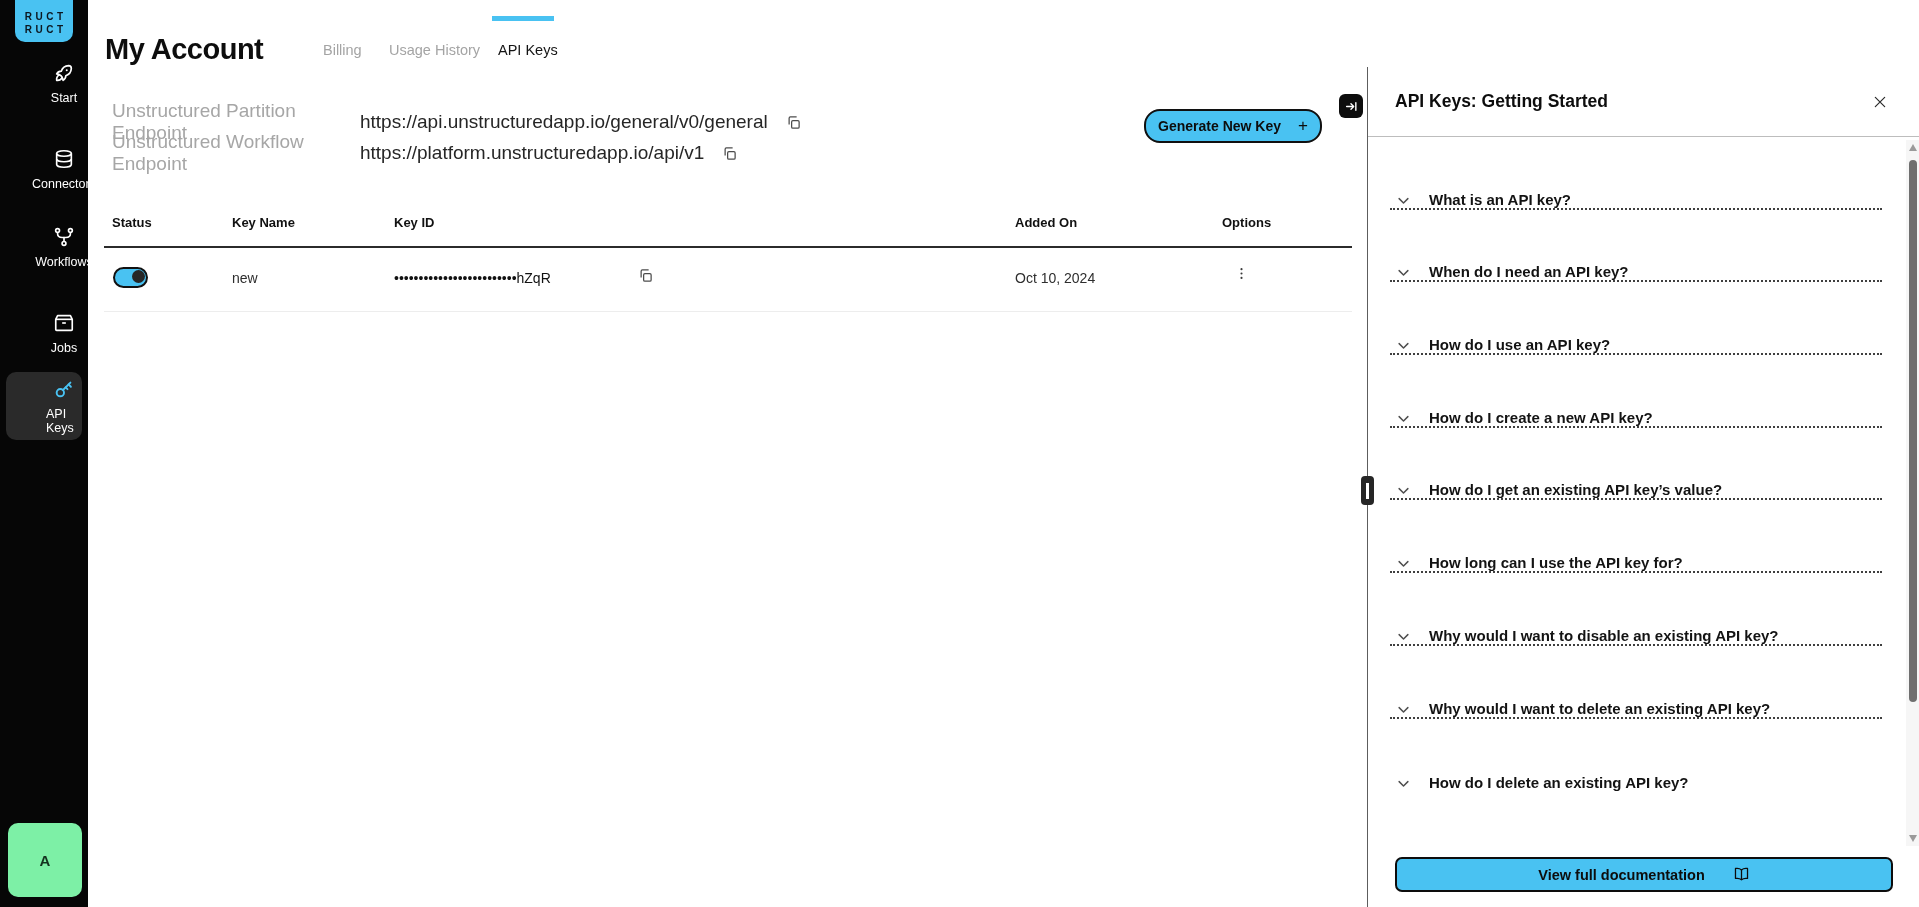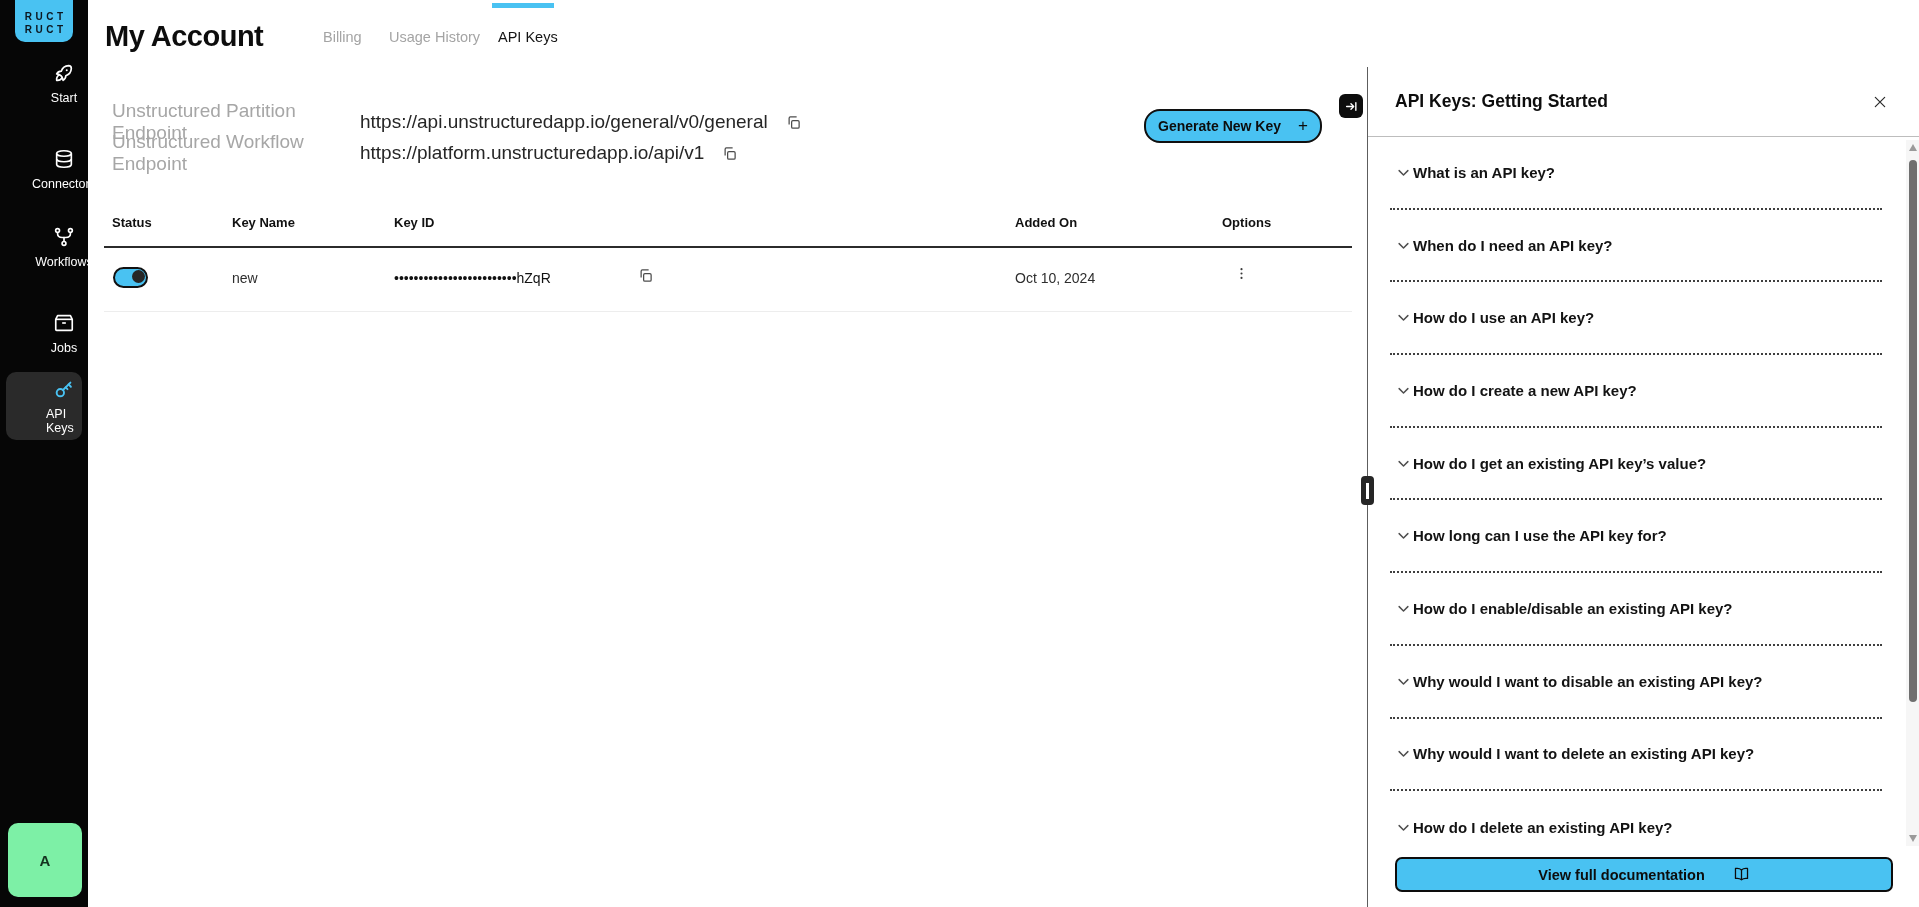--- a/index.html
+++ b/index.html
@@ -20,21 +20,21 @@
               align-items:center; gap:7px; color:#fff; font-size:12.5px; cursor:pointer;padding-left:40px; }
   .nav-item.active { left:6px; width:76px; height:68px; justify-content:center;
                      background:var(--active-item-bg,#2a2a2a); border-radius:10px; }
   .nav-icon { display:flex; }
   .avatar { position:absolute; left:8px; bottom:10px; width:74px; height:74px;
             border-radius:10px; background:var(--avatar-bg,#7df0a6);
             display:flex; align-items:center; justify-content:center;
             font-size:15px; font-weight:800; color:#14331f; cursor:pointer; }
 
   
-  .header { position:absolute; left:88px; top:3px; width:1831px; height:67px;
+  .header { position:absolute; left:88px; top:16px; width:1831px; height:67px;
             background:#fff; border-bottom:1px solid #bdbdbd; }
   .page-title { position:absolute; left:17px; top:0; height:67px; display:flex;
                 align-items:center; font-size:29px; font-weight:800; letter-spacing:-0.5px;
                 color:#0d0d0d; }
   .tab { position:absolute; top:0; height:67px; display:flex; align-items:center;
          font-size:14.5px; color:#a4a4a4; cursor:pointer; }
   .tab.active { color:#141414; font-weight:500; }
   .tab-indicator { position:absolute; left:404px; top:0; width:62px; height:5px;
                    background:var(--accent,#49c2f2); }
 
@@ -74,22 +74,22 @@
                     border-left:1.5px solid #5d5d5d; z-index:3; }
   .resize-handle { position:absolute; left:1361px; top:476px; width:13px; height:29px;
                    background:#262626; border-radius:4px; z-index:5; display:flex;
                    align-items:center; justify-content:center; cursor:ew-resize; }
   .resize-line { width:3px; height:16px; background:#fff; }
   .panel-header { position:absolute; left:0; top:67px; width:551px; height:70px;
                   border-bottom:1px solid #bdbdbd; display:flex; align-items:center; }
   .panel-title { margin-left:27px; font-size:17.5px; font-weight:800; color:#0d0d0d; }
   .panel-close { position:absolute; right:31px; top:27px; cursor:pointer; display:flex; }
   .faq-list { position:absolute; left:0; top:137px; width:538px; }
-  .faq-item { margin:0 24px 0 22px; height:72.7px; display:flex; align-items:center;
-              gap:2px; padding-left:6px; border-bottom:2px dotted #3f3f3f; cursor:pointer; }
+  .faq-item { margin:0 24px 0 22px; height:72.7px; display:flex; align-items:flex-end;
+              gap:18px; padding-left:6px; border-bottom:2px dotted #3f3f3f; cursor:pointer; }
   .faq-item:last-child { border-bottom:none; }
   .faq-q { font-size:15px; font-weight:700; color:#131313; }
   .doc-btn { position:absolute; left:27px; top:857px; width:498px; height:35px;
              background:var(--accent,#49c2f2); border:2px solid #0d0d0d; border-radius:7px;
              display:flex; align-items:center; justify-content:center; gap:28px;
              font-size:14.5px; font-weight:700; color:#0d0d0d; cursor:pointer; }
 
   
   .scrollbar { position:absolute; left:538px; top:140px; width:13px; height:706px;
                background:#f6f6f6; }
@@ -312,28 +312,20 @@
 
   <div class="faq-item">
     <span class="faq-chevron" style="display:flex">
       <svg width="15" height="15" viewBox="0 0 24 24" fill="none" stroke="#4e4e4e" stroke-width="2.3" stroke-linecap="round" stroke-linejoin="round">
             <polyline points="5 9 12 16 19 9"></polyline>
           </svg>
     </span>
     <span class="faq-q">How long can I use the API key for?</span>
   </div>
 
-  <div class="faq-item">
-    <span class="faq-chevron" style="display:flex">
-      <svg width="15" height="15" viewBox="0 0 24 24" fill="none" stroke="#4e4e4e" stroke-width="2.3" stroke-linecap="round" stroke-linejoin="round">
-            <polyline points="5 9 12 16 19 9"></polyline>
-          </svg>
-    </span>
-    <span class="faq-q">How do I enable/disable an existing API key?</span>
-  </div>
 
   <div class="faq-item">
     <span class="faq-chevron" style="display:flex">
       <svg width="15" height="15" viewBox="0 0 24 24" fill="none" stroke="#4e4e4e" stroke-width="2.3" stroke-linecap="round" stroke-linejoin="round">
             <polyline points="5 9 12 16 19 9"></polyline>
           </svg>
     </span>
     <span class="faq-q">Why would I want to disable an existing API key?</span>
   </div>
 

